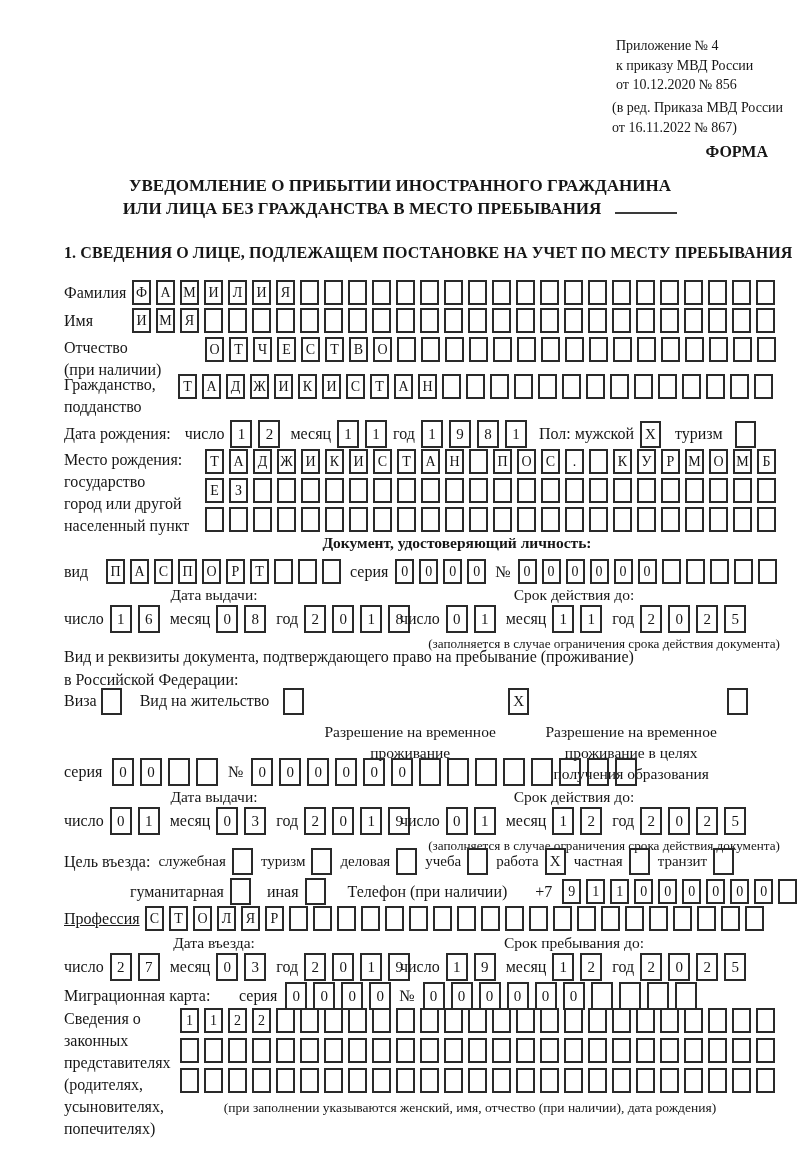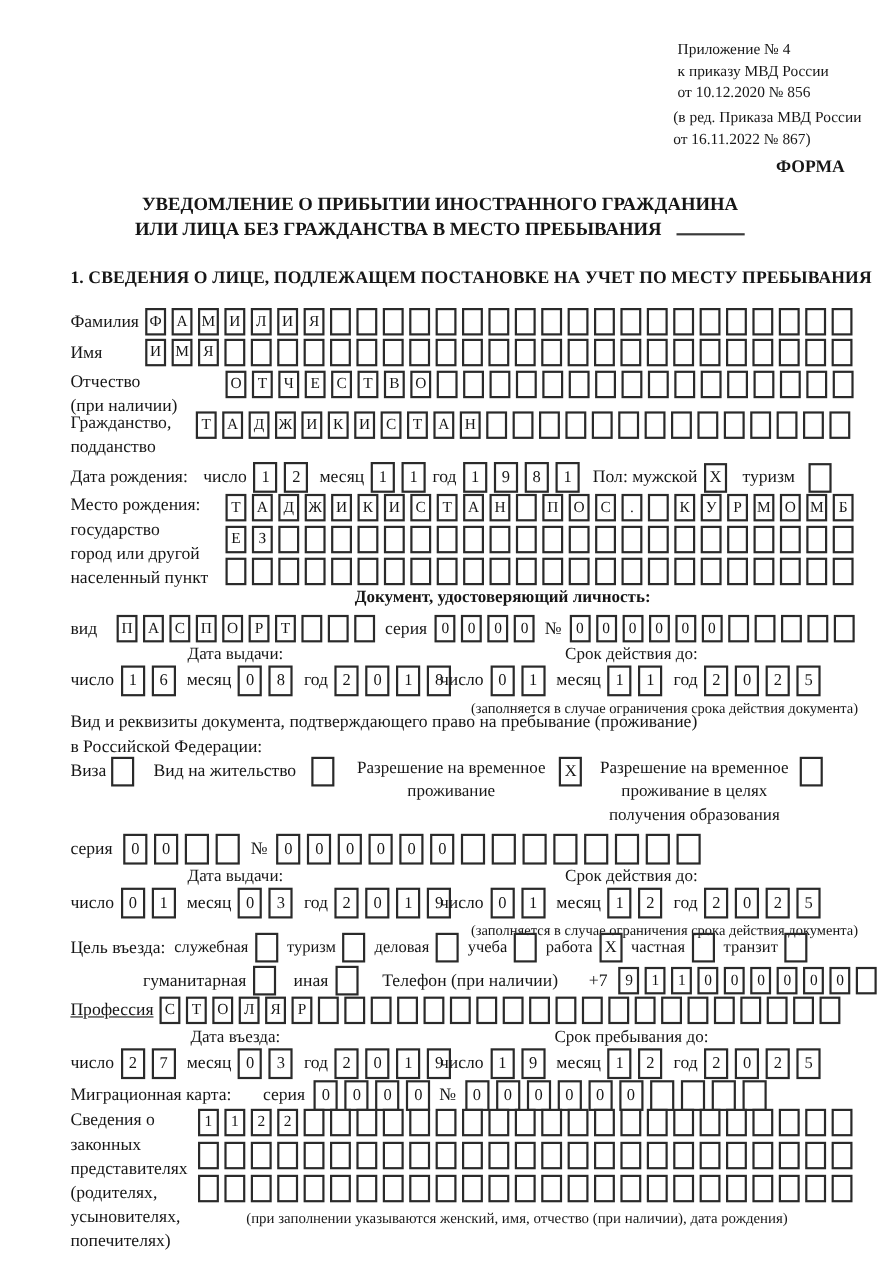--- a/index.html
+++ b/index.html
@@ -20,21 +20,21 @@
       display:inline-flex;align-items:center;justify-content:center;font-size:15px;}
   .hmeta{font-size:14px;line-height:19.5px;white-space:nowrap;}
   .bold{font-weight:bold;}
   .title{font-size:17px;font-weight:bold;text-align:center;white-space:nowrap;}
   .uline{display:inline-block;width:62px;height:2px;border-bottom:2.5px solid #3a3a3a;margin-left:14px;}
   .sec{font-size:16px;font-weight:bold;white-space:nowrap;letter-spacing:.1px;}
   .dg{display:flex;align-items:center;gap:6px;white-space:nowrap;}
   .dg .dlbl{font-size:16px;margin-left:4px;}
   .dtitle{font-size:15.5px;text-align:center;white-space:nowrap;}
   .note{font-size:13.2px;white-space:nowrap;}
-  .optcol{font-size:15.5px;line-height:21px;text-align:center;}
+  .optcol{font-size:15.5px;line-height:21px;text-align:center;margin-top:33px;}
   .it{display:flex;align-items:center;gap:6px;white-space:nowrap;font-size:15px;}
 </style>
 </head>
 <body>
 
 <div class="page">
 
   <div class="abs hmeta" style="top:36px;left:616px;">
     <div>Приложение № 4</div>
     <div>к приказу МВД России</div>

